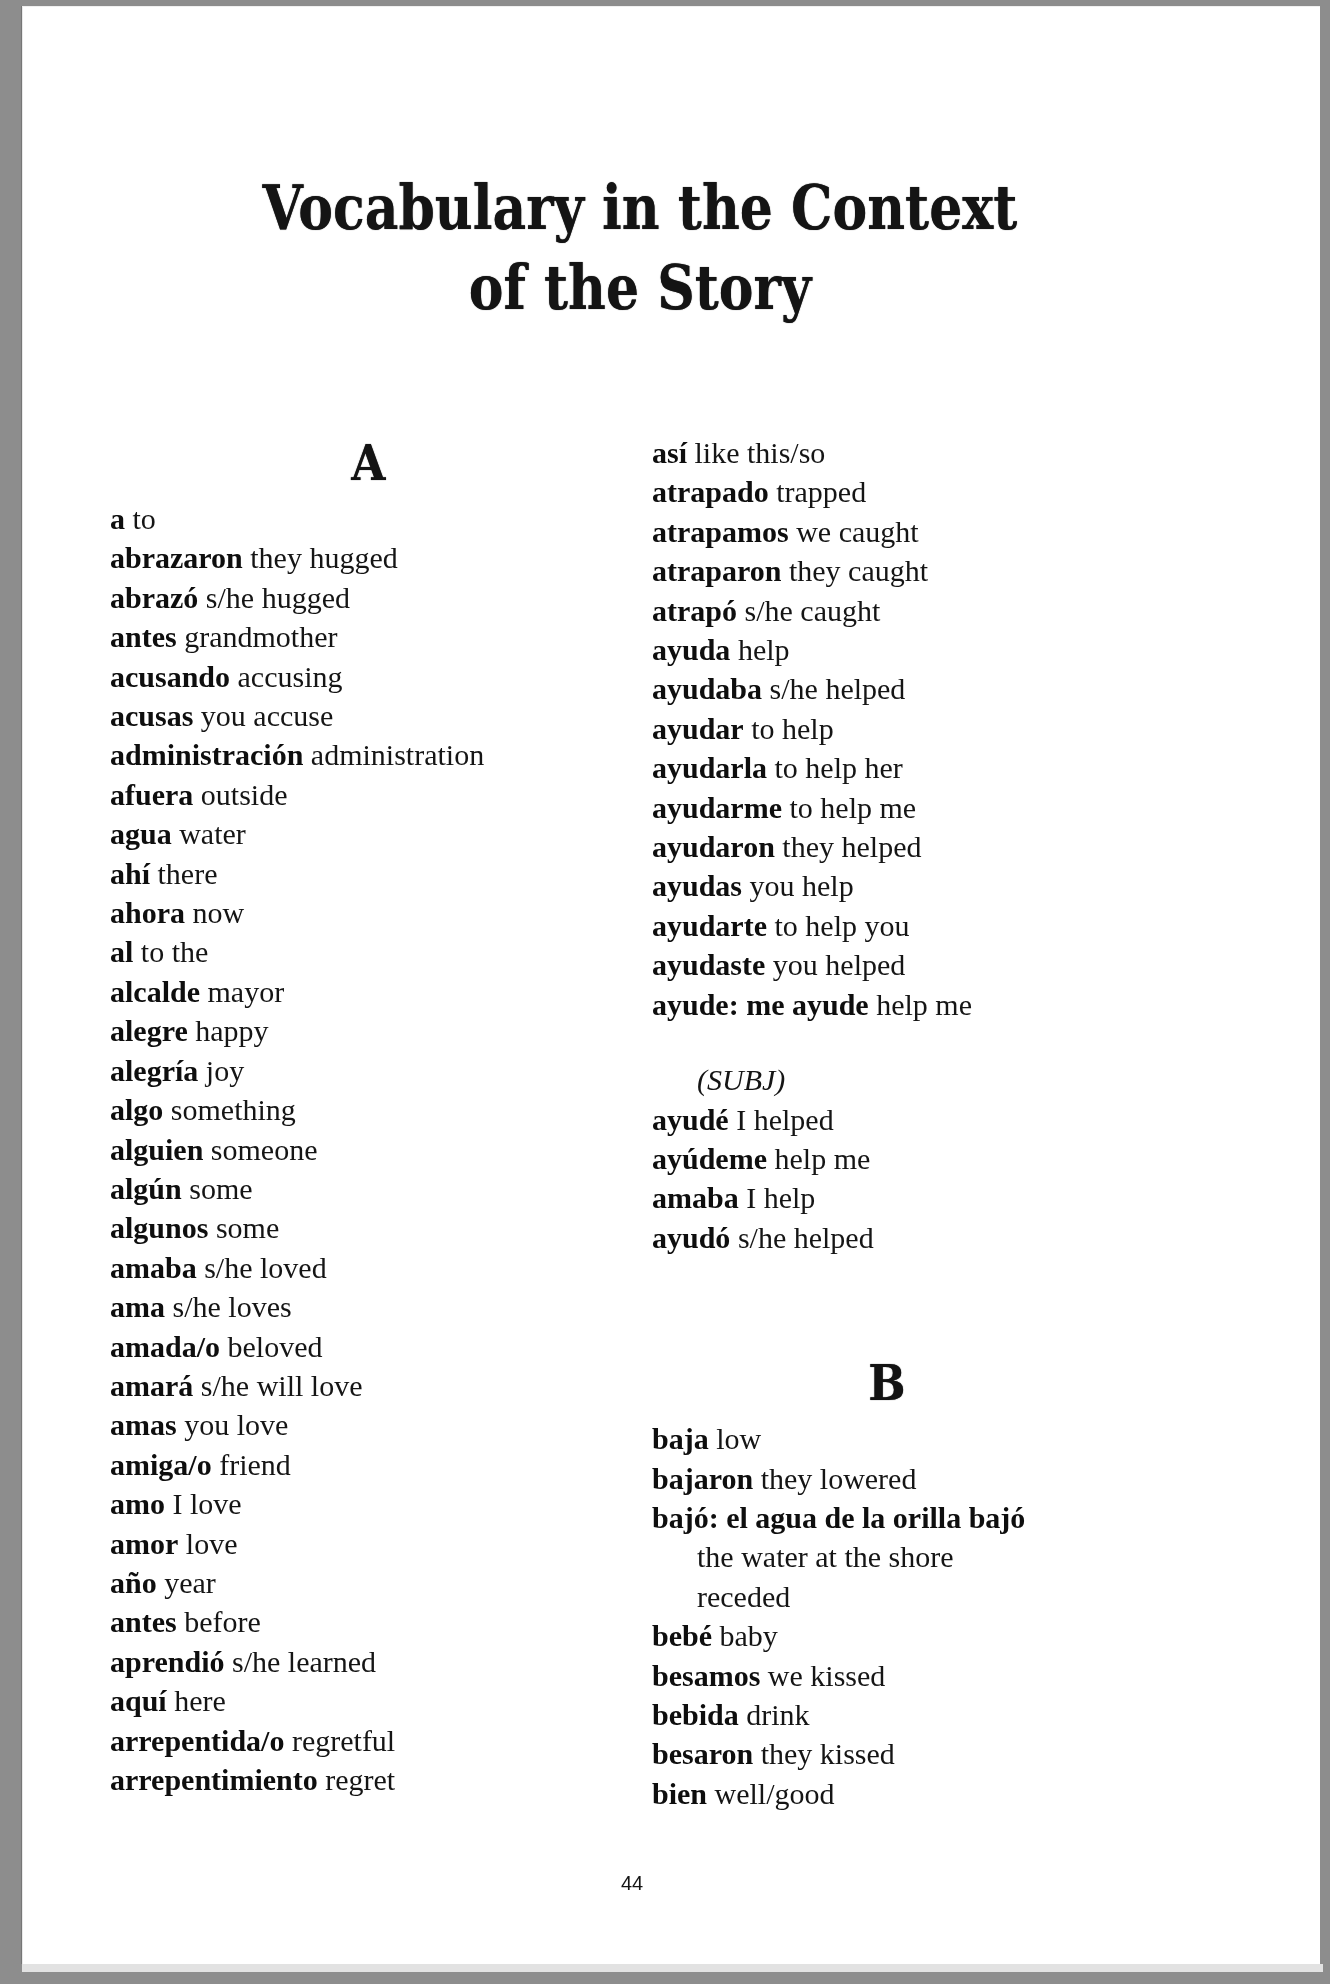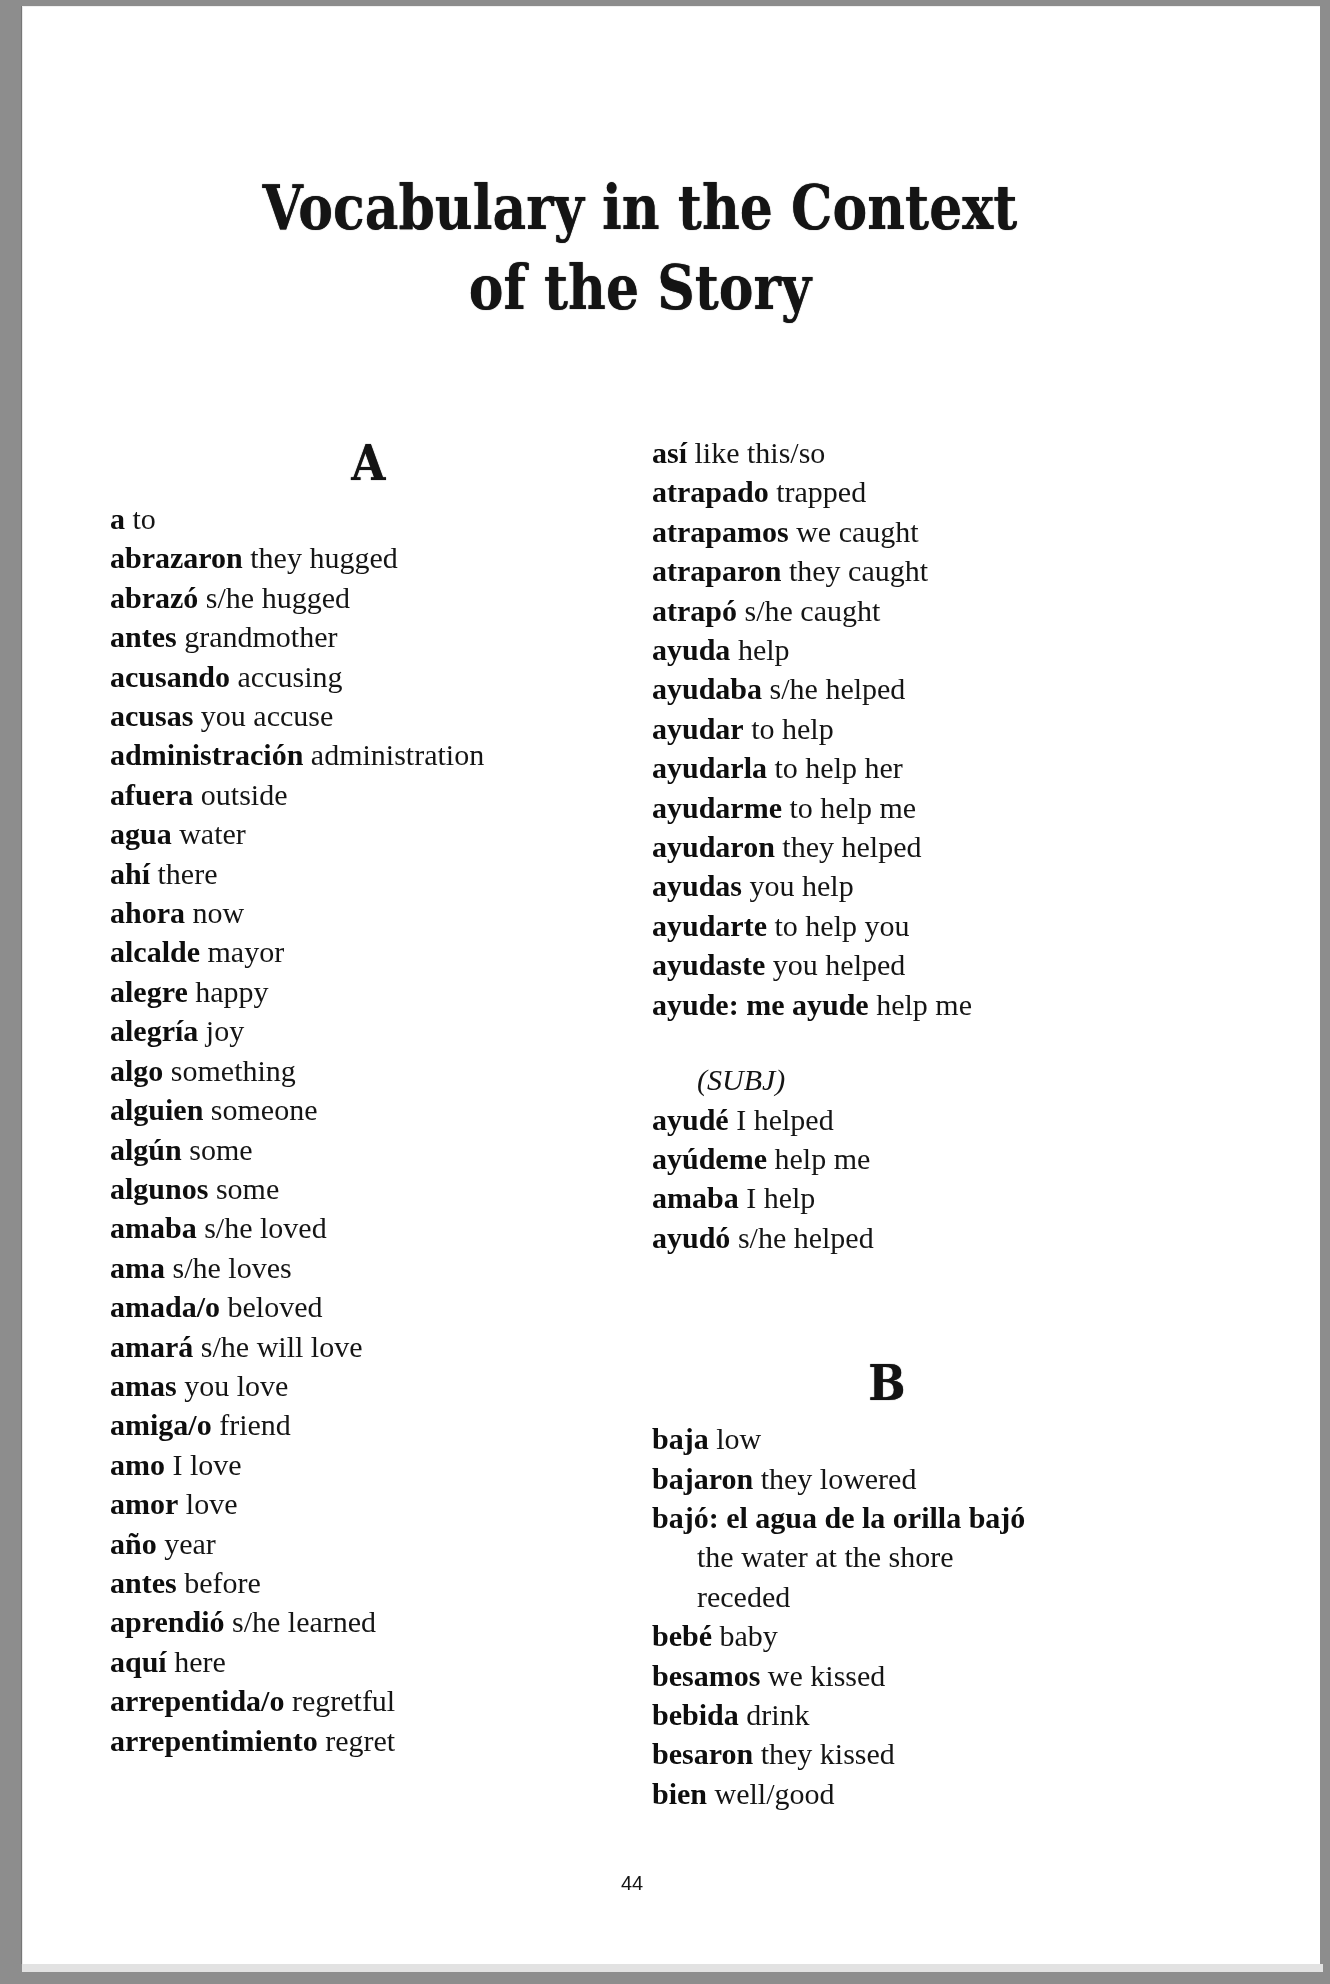--- a/index.html
+++ b/index.html
@@ -95,20 +95,21 @@
       <div class="entry"><span class="term">abrazaron</span> <span class="def">they hugged</span></div>
       <div class="entry"><span class="term">abrazó</span> <span class="def">s/he hugged</span></div>
       <div class="entry"><span class="term">antes</span> <span class="def">grandmother</span></div>
       <div class="entry"><span class="term">acusando</span> <span class="def">accusing</span></div>
       <div class="entry"><span class="term">acusas</span> <span class="def">you accuse</span></div>
       <div class="entry"><span class="term">administración</span> <span class="def">administration</span></div>
       <div class="entry"><span class="term">afuera</span> <span class="def">outside</span></div>
       <div class="entry"><span class="term">agua</span> <span class="def">water</span></div>
       <div class="entry"><span class="term">ahí</span> <span class="def">there</span></div>
       <div class="entry"><span class="term">ahora</span> <span class="def">now</span></div>
+      <div class="entry"><span class="term">al</span> <span class="def">to the</span></div>
       <div class="entry"><span class="term">alcalde</span> <span class="def">mayor</span></div>
       <div class="entry"><span class="term">alegre</span> <span class="def">happy</span></div>
       <div class="entry"><span class="term">alegría</span> <span class="def">joy</span></div>
       <div class="entry"><span class="term">algo</span> <span class="def">something</span></div>
       <div class="entry"><span class="term">alguien</span> <span class="def">someone</span></div>
       <div class="entry"><span class="term">algún</span> <span class="def">some</span></div>
       <div class="entry"><span class="term">algunos</span> <span class="def">some</span></div>
       <div class="entry"><span class="term">amaba</span> <span class="def">s/he loved</span></div>
       <div class="entry"><span class="term">ama</span> <span class="def">s/he loves</span></div>
       <div class="entry"><span class="term">amada/o</span> <span class="def">beloved</span></div>

